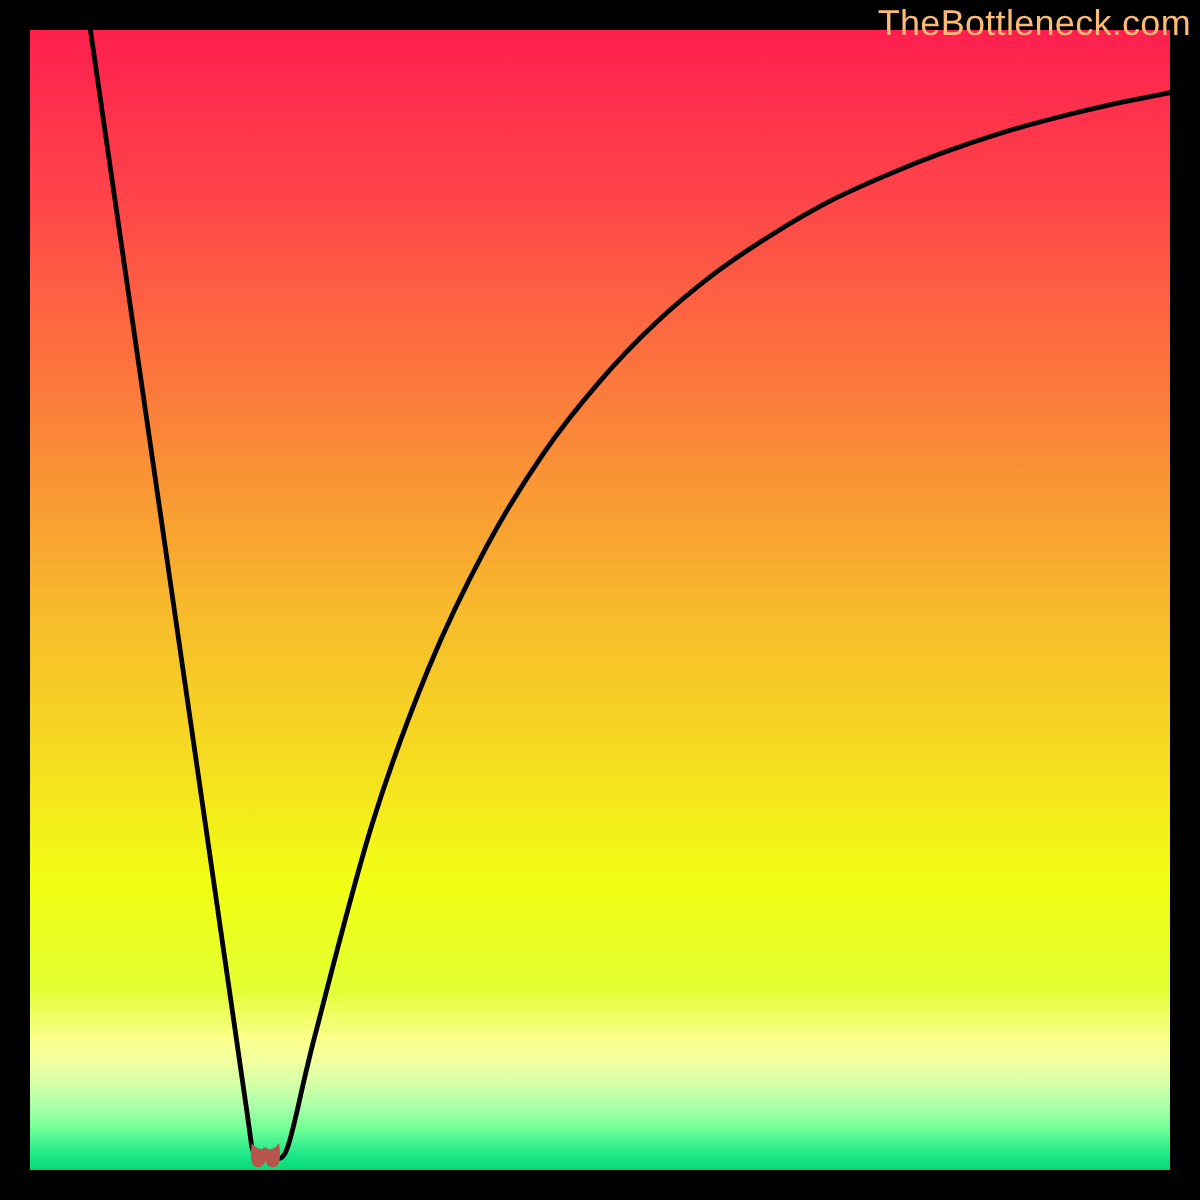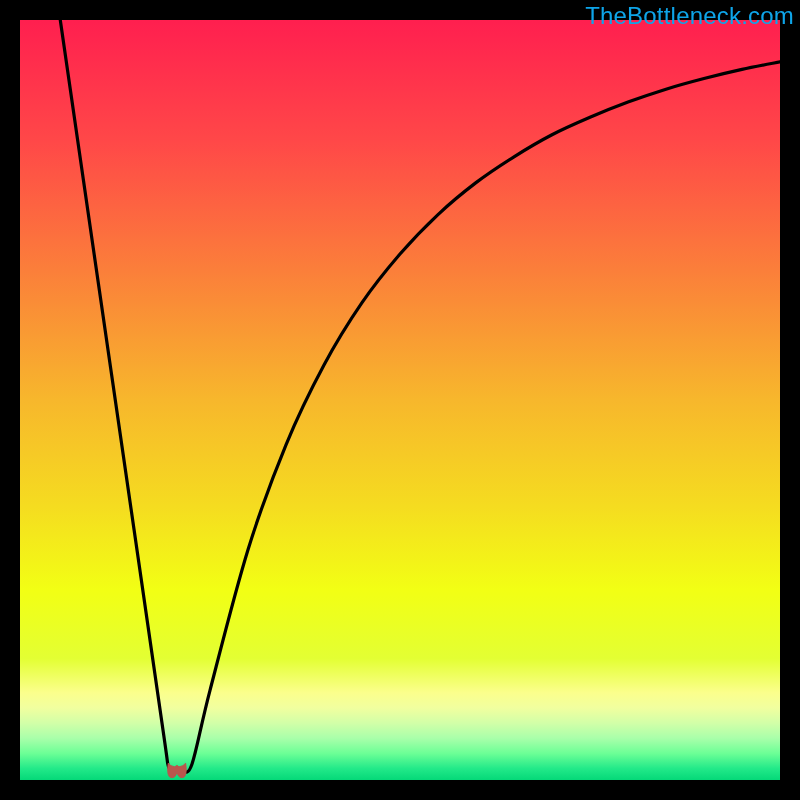--- a/index.html
+++ b/index.html
@@ -22,21 +22,21 @@
     left: 20px;
     top: 20px;
     width: 760px;
     height: 760px;
     overflow: hidden;
   }
   .watermark {
     position: absolute;
     top: 2px;
     right: 6px;
-    color: #0ea5e9;
+    color: #fdba74;
     font-size: 24px;
     font-weight: 400;
     letter-spacing: 0.2px;
     z-index: 10;
     text-align: center;
   }
   svg { display: block; }
   .curve {
     fill: none;
     stroke: #000;

